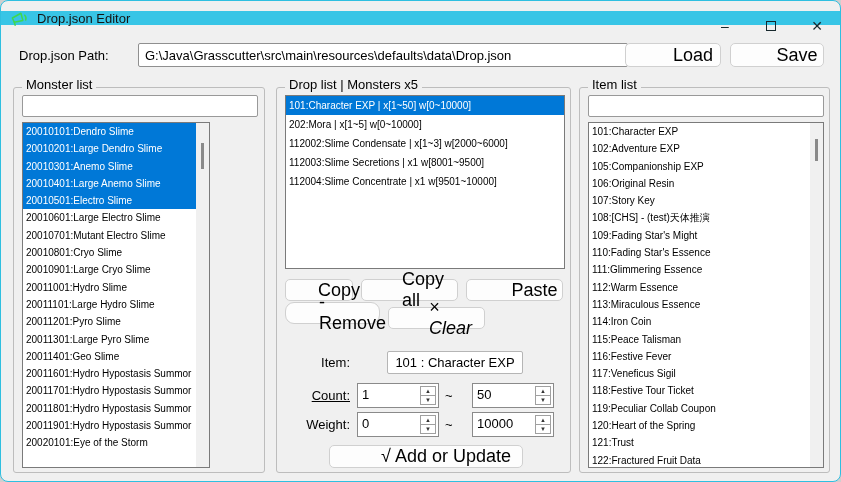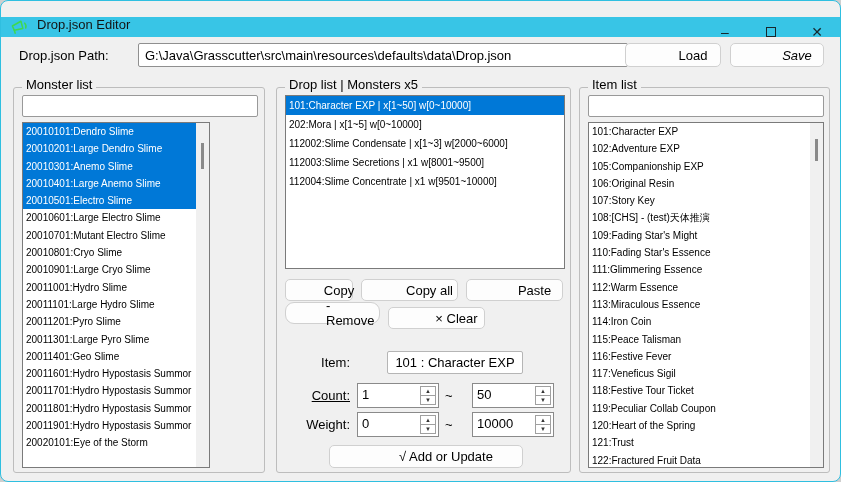--- a/index.html
+++ b/index.html
@@ -4,41 +4,41 @@
 <style>
   * { margin:0; padding:0; box-sizing:border-box; }
   html,body { background:#cfcfcf; font-family:"Liberation Sans", sans-serif; }
   .window {
     position:relative; width:841px; height:482px;
     background:#f0f0f0; border:1px solid #2fbfe0; border-radius:8px;
     overflow:hidden;
   }
   
   .titlebar {
-    position:absolute; left:0; top:16px; width:100%; height:20px;
-    background:#38c5e6; display:flex; 
+    position:absolute; left:0; top:10px; width:100%; height:14px;
+    background:#38c5e6; display:flex; align-items:center;
   }
   .app-icon { margin-left:9px; width:19px; height:19px; flex:0 0 auto; }
   .title-text { margin-left:8px; font-size:13px; color:#141414; }
   .win-controls { position:absolute; right:0; top:0; height:30px; display:flex; }
   .win-btn {
     width:46px; height:30px; display:flex; align-items:center; justify-content:center;
     color:#17272c; font-size:14px; cursor:default;
   }
   .maxbox { width:10px; height:10px; border:1.4px solid #17272c; display:inline-block; }
   
   .lbl { position:absolute; font-size:13px; color:#000; white-space:nowrap; }
   .path-input {
     position:absolute; left:128px; top:42px; width:490px; height:24px;
     border:1px solid #8f8f8f; border-radius:2px; background:#fff;
     font-size:13px; font-family:"Liberation Sans",sans-serif; padding:0 6px; color:#000;margin-left:9px;
   }
   .btn {
     position:absolute; background:#fdfdfd; border:1px solid #d0d0d0; border-radius:5px;
-    font-size:13px; color:#000; display:flex; align-items:center; justify-content:center;
+    font-size:18px; color:#000; display:flex; align-items:center; justify-content:center;
     font-family:"Liberation Sans",sans-serif; cursor:default;padding-left:40px;
   }
   
   .groupbox {
     position:absolute; top:86px; height:386px;
     border:1px solid #bdbdbd; border-radius:3px;
   }
   .groupbox-title {
     position:absolute; top:-11px; left:8px; background:#f0f0f0;
     padding:0 4px; font-size:13px; color:#000; white-space:nowrap;
@@ -107,21 +107,21 @@
       </div>
       <div class="win-btn">
         <span>✕</span>
       </div>
     </div>
   </div>
 
   <span class="lbl" style="left:18px; top:47px;">Drop.json Path:</span>
   <input class="path-input" type="text" value="G:\Java\Grasscutter\src\main\resources\defaults\data\Drop.json" style="">
   <div class="btn" style="left:624px; top:42px; width:96px; height:24px;">Load</div>
-  <div class="btn" style="left:729px; top:42px; width:94px; height:24px;font-style:italic;">Save</div>
+  <div class="btn" style="left:729px; top:42px; width:94px; height:24px;">Save</div>
 
   <div class="groupbox" style="left:12px; width:252px;">
     <span class="groupbox-title">Monster list</span>
     <input class="search-input" type="text" value="" style="">
     <div class="listbox" style="top:34px; width:188px; height:346px;">
       <div class="items">
           <div class="li sel">20010101:Dendro Slime</div>
           <div class="li sel">20010201:Large Dendro Slime</div>
           <div class="li sel">20010301:Anemo Slime</div>
           <div class="li sel">20010401:Large Anemo Slime</div>
@@ -156,21 +156,21 @@
           <div class="li">112002:Slime Condensate | x[1~3] w[2000~6000]</div>
           <div class="li">112003:Slime Secretions | x1 w[8001~9500]</div>
           <div class="li">112004:Slime Concentrate | x1 w[9501~10000]</div>
         </div>
     </div>
 
     <div class="btn" style="left:8px;  top:191px; width:68px; height:22px;">Copy</div>
     <div class="btn" style="left:84px; top:191px; width:97px; height:22px;">Copy all</div>
     <div class="btn" style="left:189px; top:191px; width:97px; height:22px;">Paste</div>
     <div class="btn" style="left:8px;  top:214px; width:95px; height:22px;border-radius:9px;">- Remove</div>
-    <div class="btn" style="left:111px; top:219px; width:97px; height:22px;">× Clear</div>
+    <div class="btn" style="left:111px; top:219px; width:97px; height:22px;font-style:italic;">× Clear</div>
 
     <span class="form-label" style="top:267px;">Item:</span>
     <div class="item-field" style="top:263px;">101 : Character EXP</div>
 
     <span class="form-label" style="top:300px;text-decoration:underline;">Count:</span>
     <div class="spin" style="left:80px; top:295px;">
       <span class="val">1</span>
       <span class="arrows">
         <span>▲</span>
         <span>▼</span>

